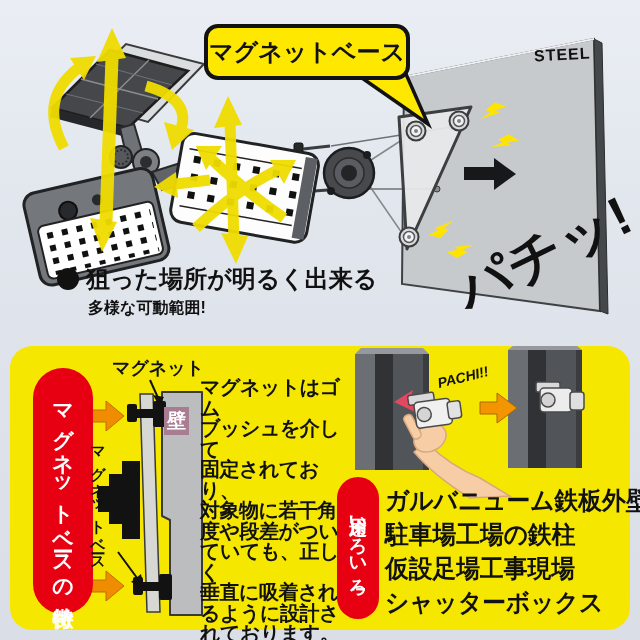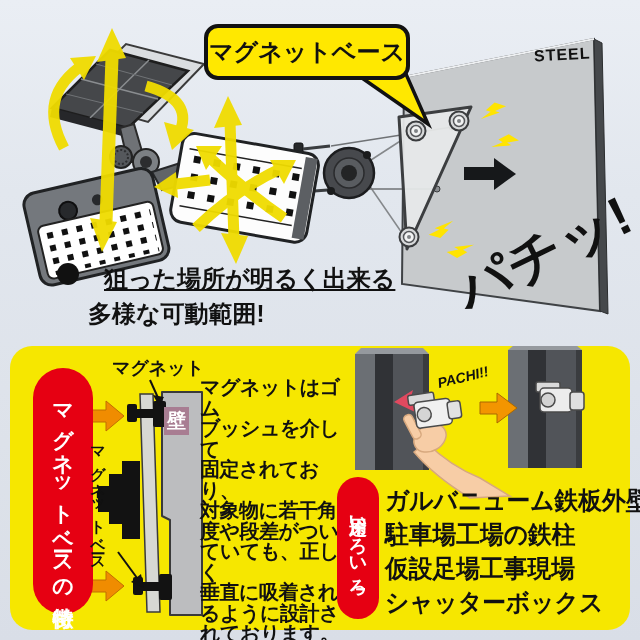--- a/index.html
+++ b/index.html
@@ -19,24 +19,24 @@
     font-size:24px; font-weight:900; z-index:4; letter-spacing:0;
   }
   .steel-label {
     left:534px; top:46px; font-size:16px; font-weight:900; letter-spacing:1px;
     transform:rotate(-3deg); z-index:3;
   }
   .snap {
     left:444px; top:262px; font-size:54px; font-weight:900; white-space:nowrap;
     transform:rotate(-26deg); transform-origin:0 0; z-index:5; letter-spacing:1px;
   }
-  .bullet-l1 { left:57px; top:263px; display:flex; align-items:flex-start; gap:25px;
-    font-size:24px; font-weight:900; z-index:3;text-decoration:underline; }
+  .bullet-l1 { left:57px; top:263px; display:flex; align-items:center; gap:7px;
+    font-size:24px; font-weight:900; z-index:3; }
   .bullet-dot { width:22px; height:22px; border-radius:50%; background:#111; }
-  .bullet-l2 { left:88px; top:298px; font-size:24px; font-weight:900; z-index:3; }
+  .bullet-l2 { left:88px; top:298px; font-size:16px; font-weight:900; z-index:3; }
 
   
   .panel { left:10px; top:346px; width:620px; height:284px;
     background:#f6e700; border-radius:22px; z-index:1; }
 
   .side-pill {
     left:33px; top:368px; width:60px; height:246px; background:#e60012;
     border-radius:30px; color:#fff; writing-mode:vertical-rl;
     display:flex; align-items:center; justify-content:center;
     font-size:21px; font-weight:900; letter-spacing:1px; z-index:3;

